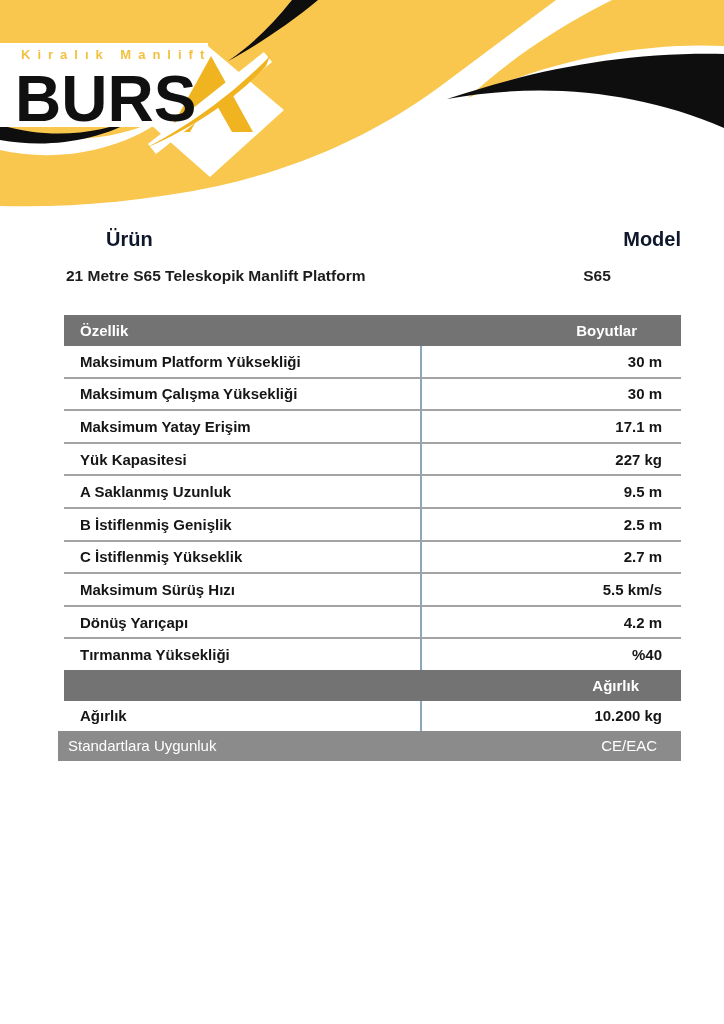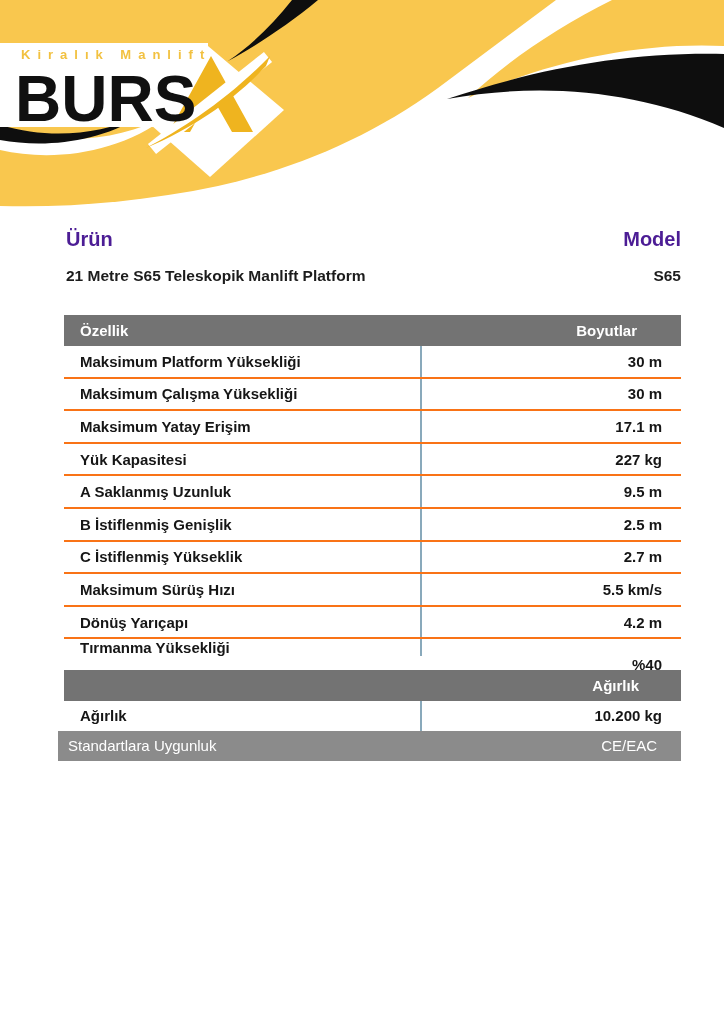--- a/index.html
+++ b/index.html
@@ -17,37 +17,37 @@
   }
   .logo-text{
     position:absolute;left:15px;top:62px;
     font-size:64px;font-weight:800;color:#101010;letter-spacing:0px;
   }
   
   .title-row{
     position:absolute;left:66px;top:228px;width:615px;
     display:flex;justify-content:space-between;align-items:flex-start;
   }
-  .title-col-right{text-align:right;}
-  .h-yellow{font-size:20px;font-weight:700;color:#4c1d95;}
+  .title-col-right{text-align:left;}
+  .h-yellow{font-size:20px;font-weight:700;color:#0f172a;margin-left:40px;}
   .product-name{margin-top:16px;font-size:15.5px;font-weight:600;color:#1c1c1c;}
   
   .table{position:absolute;left:64px;top:315px;width:617px;}
   .band{
     height:31px;display:flex;justify-content:space-between;align-items:center;
     background:#737373;color:#ffffff;font-size:15px;font-weight:600;
   }
   .band .b-left{padding-left:16px;}
   .band .b-right{padding-right:44px;}
   .weight-band .b-right{padding-right:42px;}
   .row{
     height:30.6px;display:flex;align-items:stretch;
-    border-bottom:2px solid #f97316;
+    border-bottom:2px solid #a3a3a3;
   }
-  #rows .row:last-child{border-bottom:none;flex-direction:column;}
+  #rows .row:last-child{border-bottom:none;}
   .cell{display:flex;align-items:center;font-size:15px;font-weight:600;color:#161616;}
   .cell.label{width:358px;box-sizing:border-box;padding-left:16px;border-right:2px solid #89A9BB;}
   .cell.value{flex:1;justify-content:flex-end;padding-right:19px;}
   .weight-row{height:30px;border-bottom:none;}
   .gray-band{
     position:relative;left:-6px;width:623px;height:30px;
     display:flex;justify-content:space-between;align-items:center;
     background:#8B8B8B;color:#ffffff;font-size:15px;font-weight:500;
   }
   .gray-band .g-left{padding-left:10px;text-align:center;}

